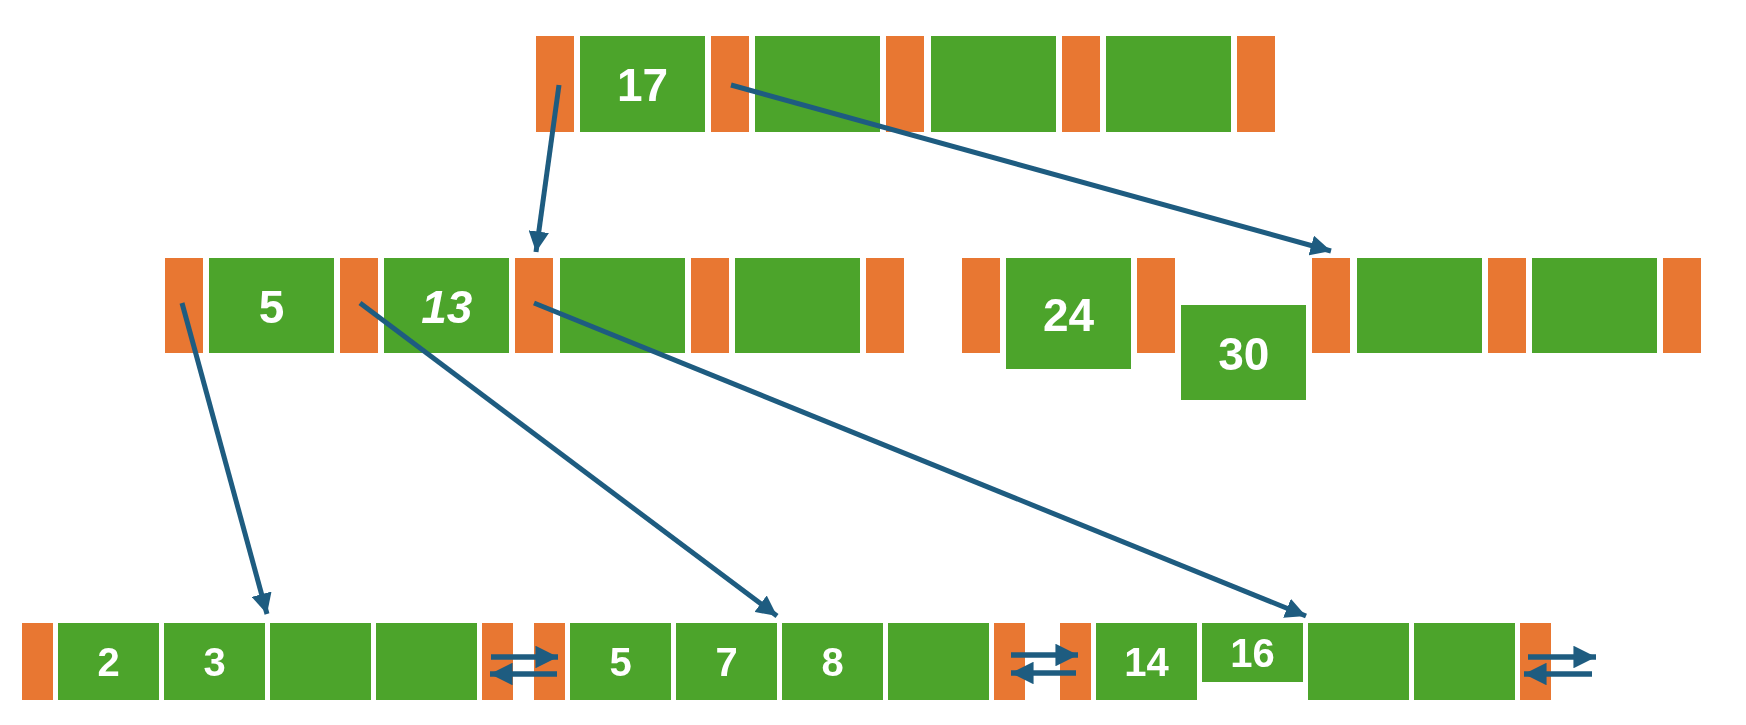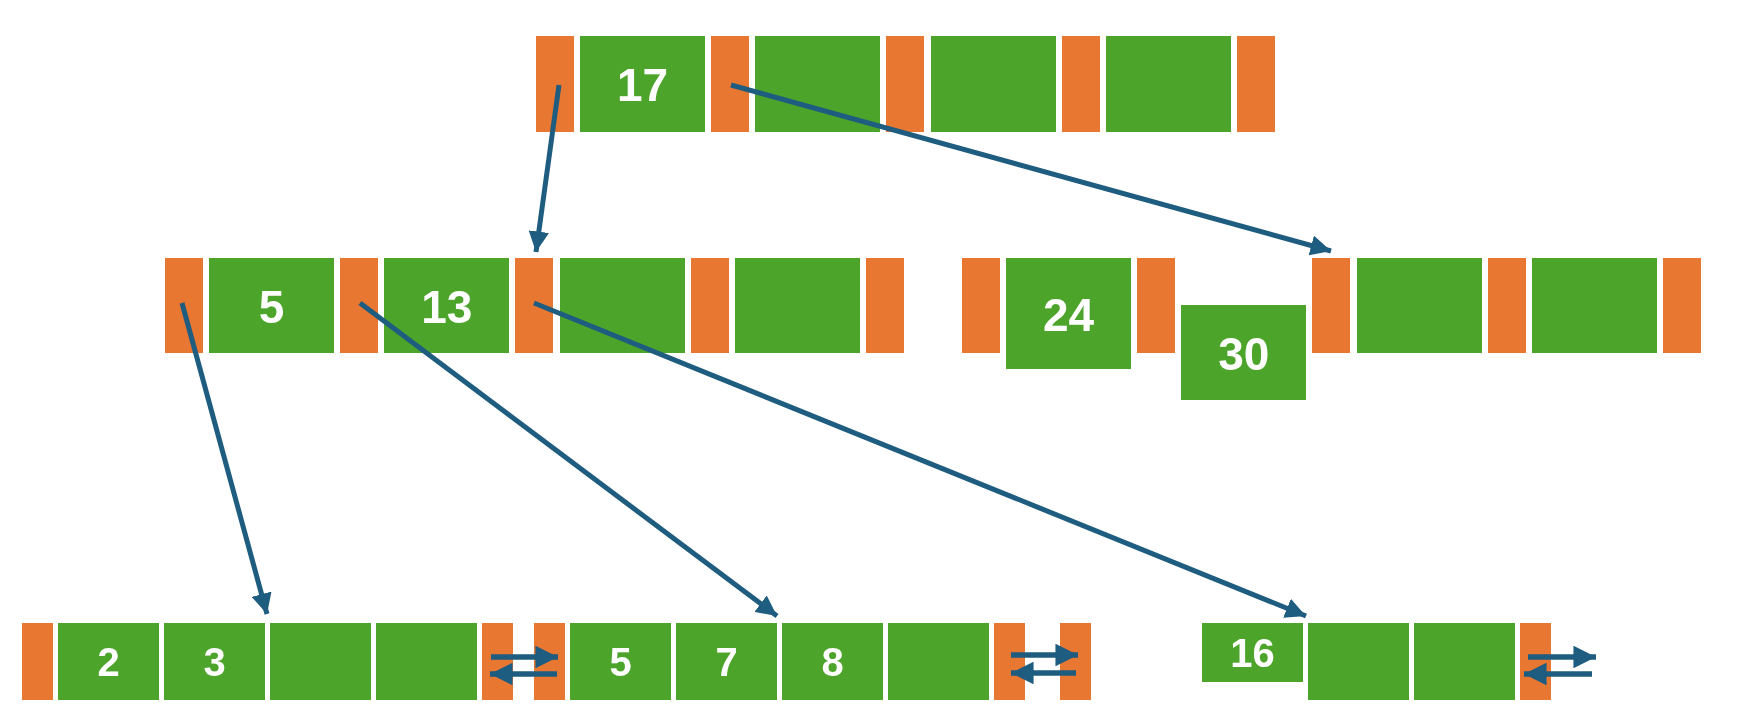--- a/index.html
+++ b/index.html
@@ -48,21 +48,21 @@
         <div class="cell pointer" style="left: 350.4px; width: 38px; height: 96px;"></div>
         <div class="cell key" style="left: 394.5px; width: 125px; height: 96px;"></div>
         <div class="cell pointer" style="left: 525.6px; width: 38px; height: 96px;"></div>
         <div class="cell key" style="left: 569.7px; width: 125px; height: 96px;"></div>
         <div class="cell pointer" style="left: 700.8px; width: 38px; height: 96px;"></div>
       </div>
       <div class="node" style="left: 165px; top: 258px; width: 740px; height: 95px;">
         <div class="cell pointer" style="left: 0px; width: 38px; height: 95px;"></div>
         <div class="cell key" style="left: 44.1px; width: 125px; height: 95px;">5</div>
         <div class="cell pointer" style="left: 175.2px; width: 38px; height: 95px;"></div>
-        <div class="cell key" style="left: 219.3px; width: 125px; height: 95px;">13</div>
+        <div class="cell key" style="left: 219.3px; width: 125px; height: 95px; font-style: italic;">13</div>
         <div class="cell pointer" style="left: 350.4px; width: 38px; height: 95px;"></div>
         <div class="cell key" style="left: 394.5px; width: 125px; height: 95px;"></div>
         <div class="cell pointer" style="left: 525.6px; width: 38px; height: 95px;"></div>
         <div class="cell key" style="left: 569.7px; width: 125px; height: 95px;"></div>
         <div class="cell pointer" style="left: 700.8px; width: 38px; height: 95px;"></div>
       </div>
       <div class="node" style="left: 962px; top: 258px; width: 741px; height: 95px;">
         <div class="cell pointer" style="left: 0px; width: 38px; height: 95px;"></div>
         <div class="cell key" style="left: 44.1px; width: 125px; height: 111px;">24</div>
         <div class="cell pointer" style="left: 175.2px; width: 38px; height: 95px;"></div>
@@ -84,20 +84,21 @@
       <div class="node" style="left: 534px; top: 623px; width: 493px; height: 77px;">
         <div class="cell pointer" style="left: 0px; width: 31px; height: 77px;"></div>
         <div class="cell key leaf-key" style="left: 36px; width: 101px; height: 77px;">5</div>
         <div class="cell key leaf-key" style="left: 142px; width: 101px; height: 77px;">7</div>
         <div class="cell key leaf-key" style="left: 248px; width: 101px; height: 77px;">8</div>
         <div class="cell key leaf-key" style="left: 354px; width: 101px; height: 77px;"></div>
         <div class="cell pointer" style="left: 460px; width: 31px; height: 77px;"></div>
       </div>
       <div class="node" style="left: 1060px; top: 623px; width: 493px; height: 77px;">
         <div class="cell pointer" style="left: 0px; width: 31px; height: 77px;"></div>
+        <div class="cell key leaf-key" style="left: 36px; width: 101px; height: 77px;">14</div>
         <div class="cell key leaf-key" style="left: 142px; width: 101px; height: 59px;">16</div>
         <div class="cell key leaf-key" style="left: 248px; width: 101px; height: 77px;"></div>
         <div class="cell key leaf-key" style="left: 354px; width: 101px; height: 77px;"></div>
         <div class="cell pointer" style="left: 460px; width: 31px; height: 77px;"></div>
       </div>
     </div>
   <svg class="arrows" width="1746" height="725" viewBox="0 0 1746 725" xmlns="http://www.w3.org/2000/svg">
     <defs>
       <marker id="arrowhead" viewBox="0 0 10 10" refX="10" refY="5" markerWidth="4.1" markerHeight="4.1" orient="auto">
         <path d="M 0 0 L 10 5 L 0 10 z" fill="#1E5C80"></path>

